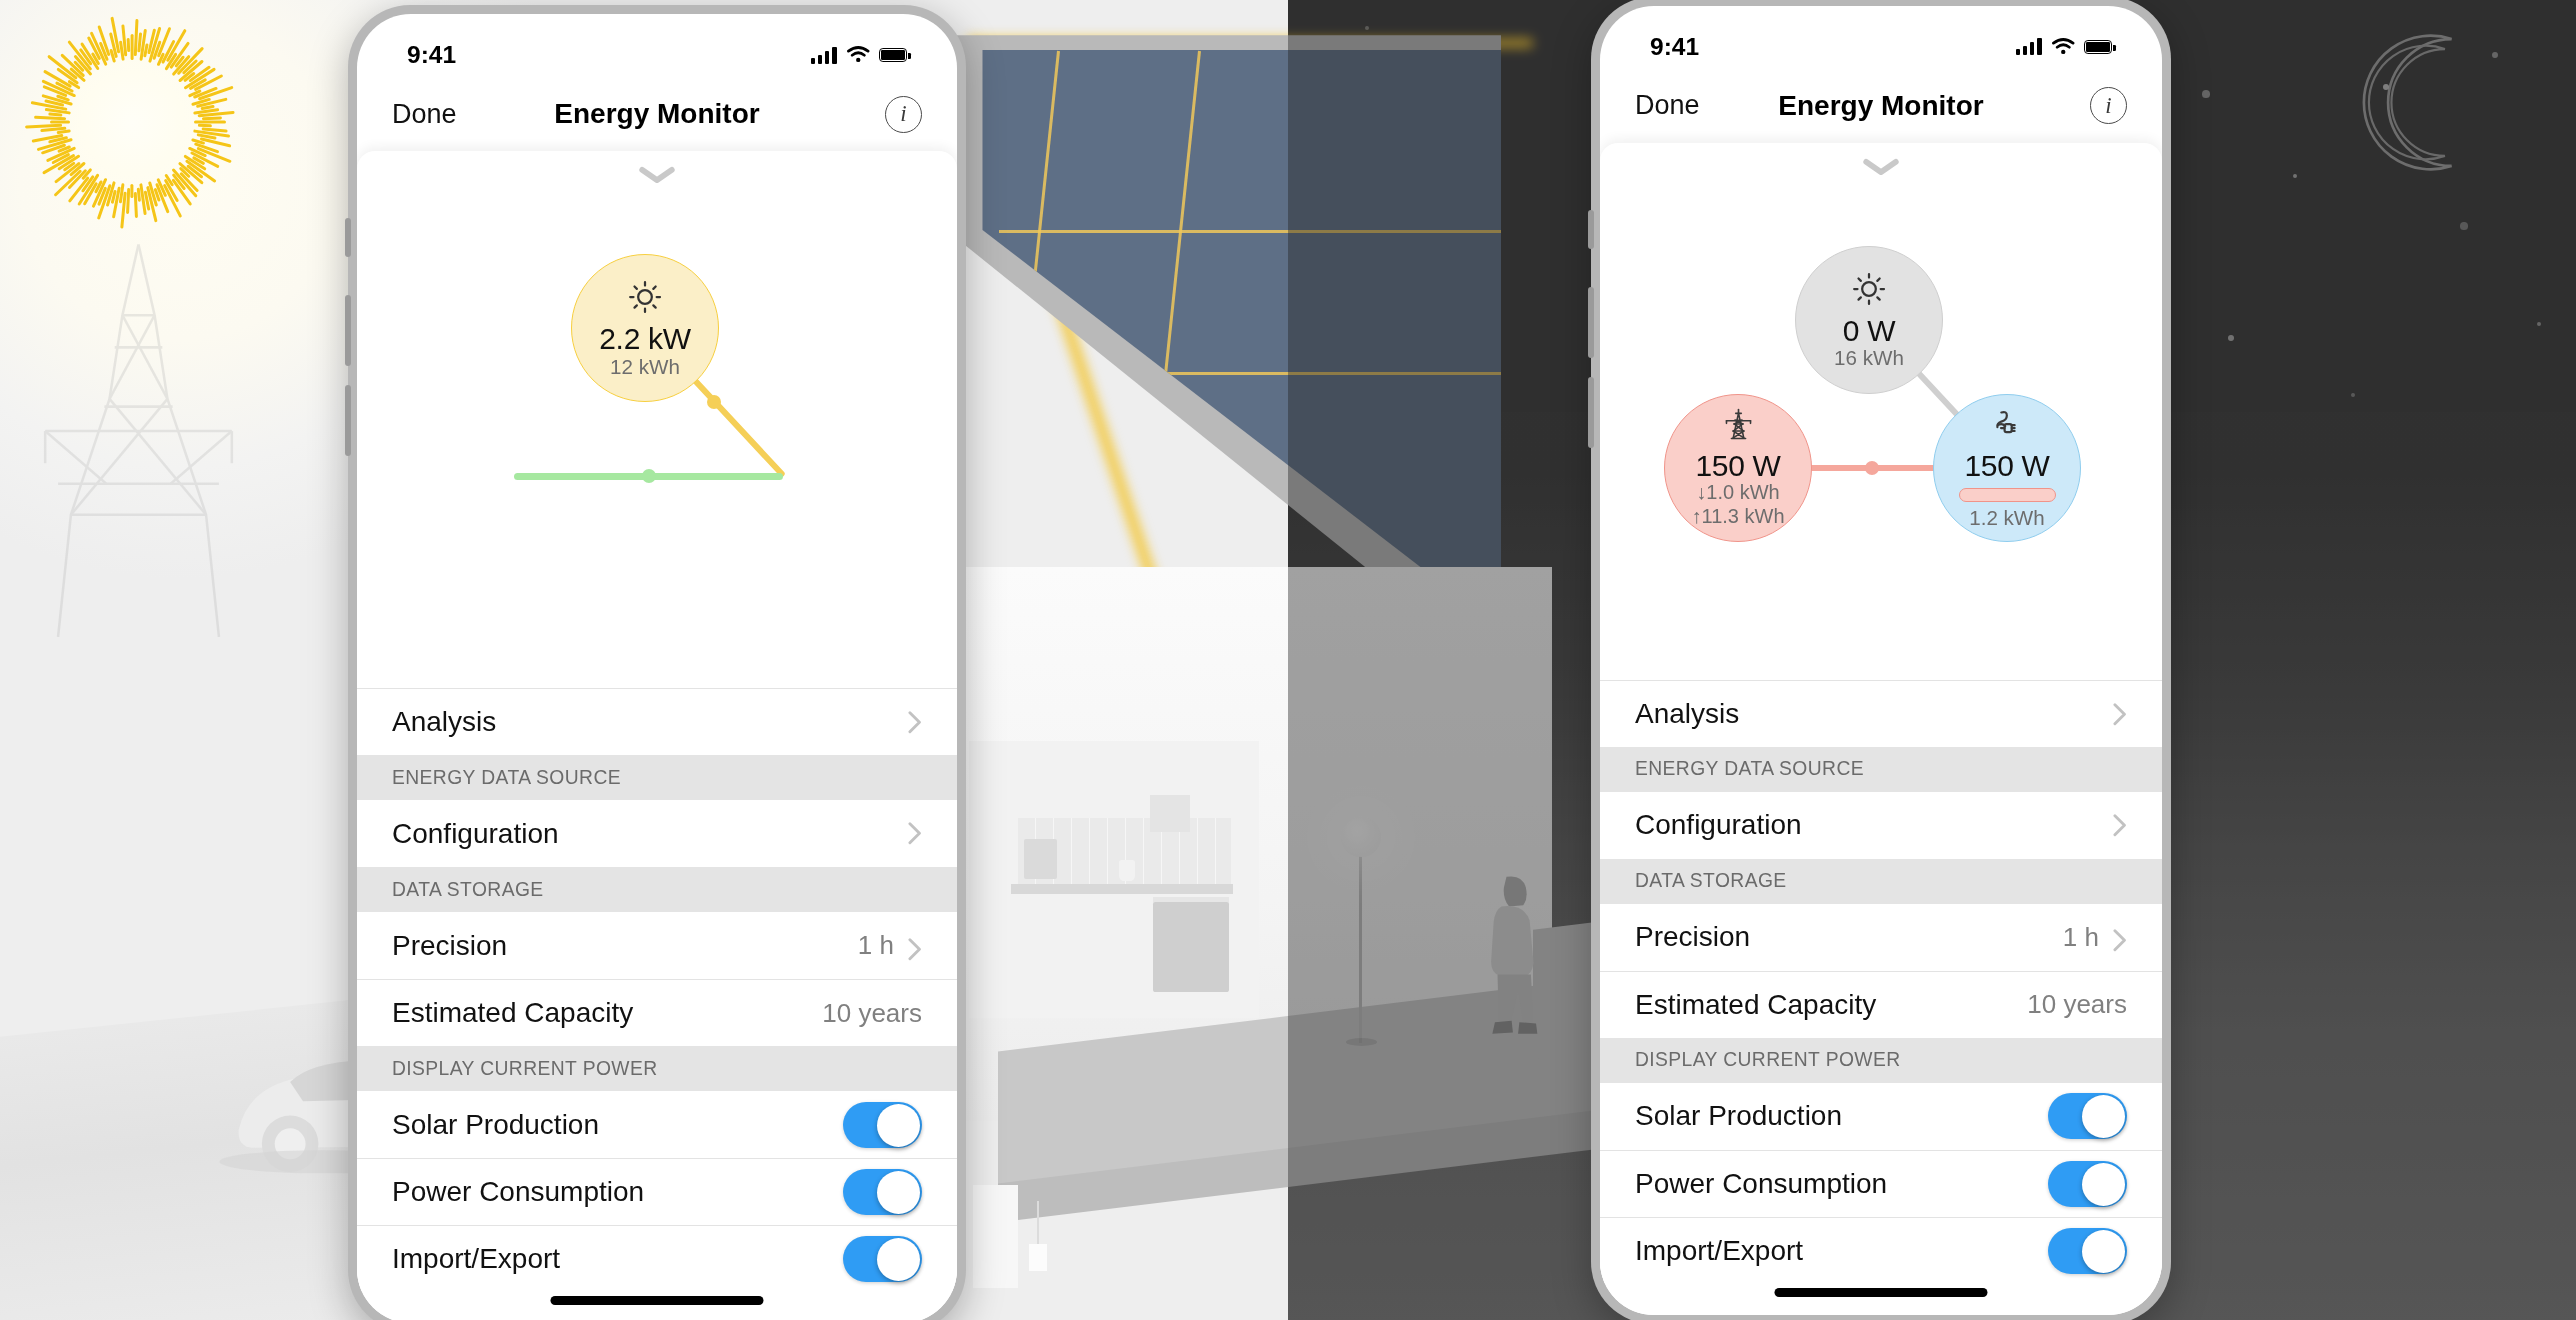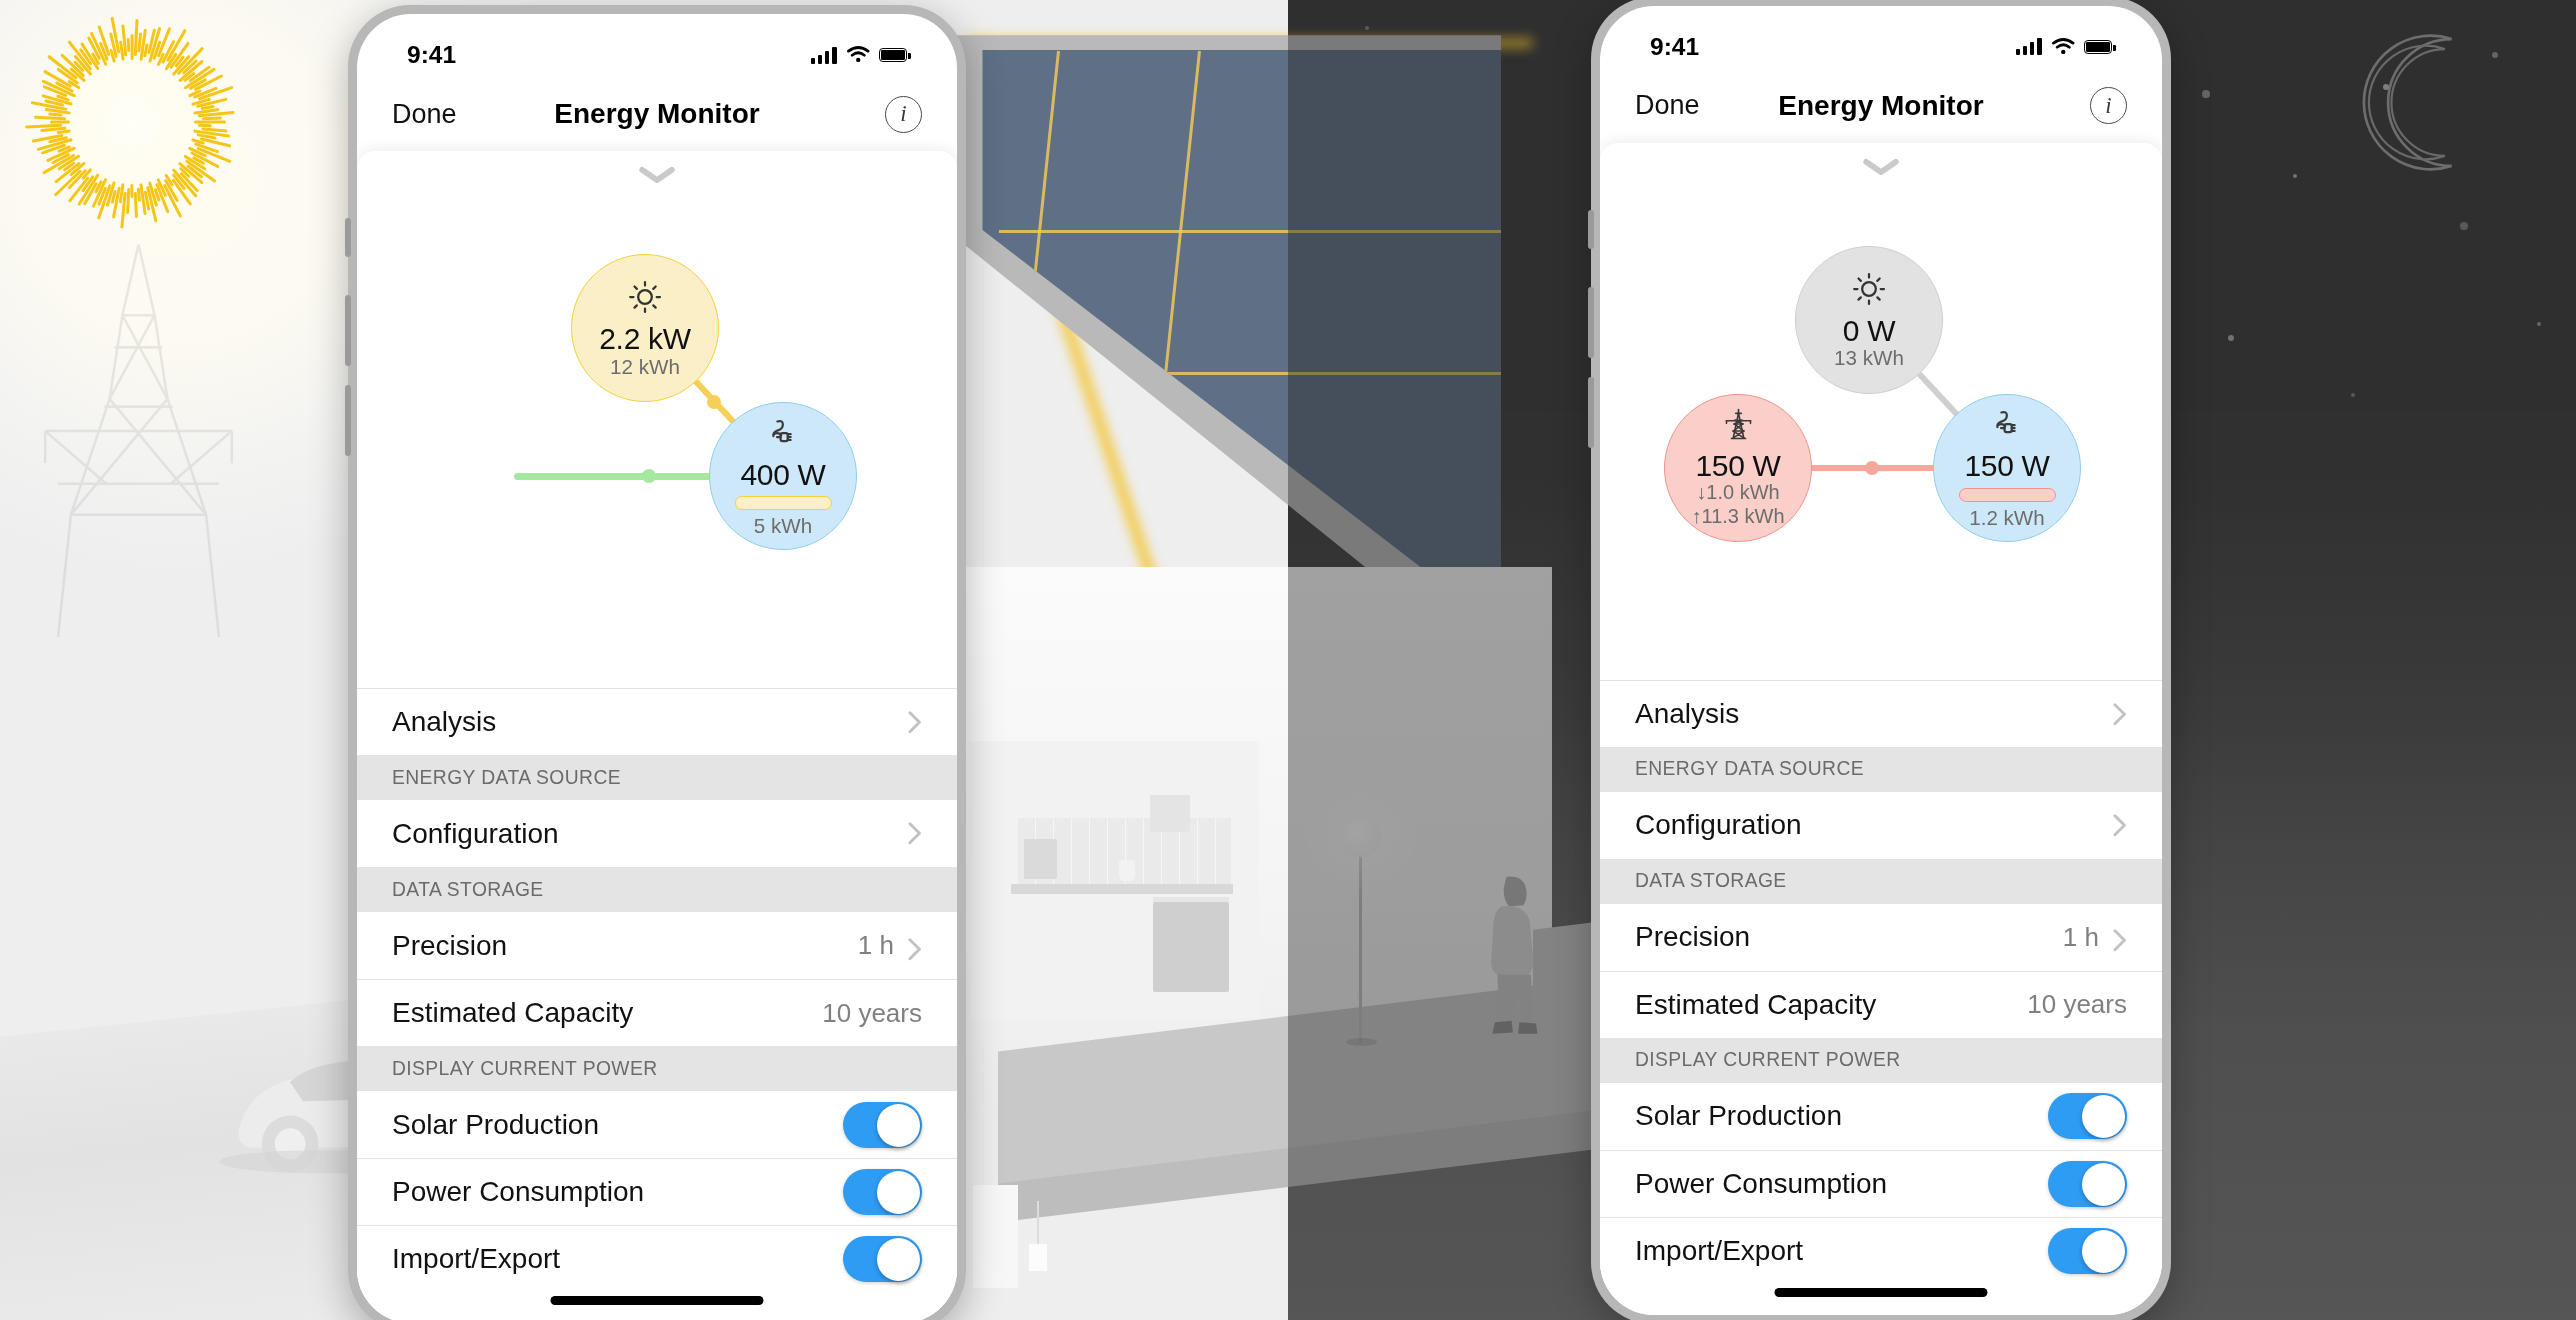--- a/index.html
+++ b/index.html
@@ -494,36 +494,20 @@
                 <g fill="none" stroke="#333" stroke-width="1.35" stroke-linecap="round">
       <circle cx="12" cy="12" r="4.1"></circle>
       <path d="M12 3.1v2M12 19v2M3.1 12h2M19 12h2M5.7 5.7l1.4 1.4M17 17l1.4 1.4M18.4 5.7L17 7.1M7.1 17L5.7 18.4"></path>
      </g>
               </svg></div>
             <div style="display: flex; flex-direction: column; align-items: center;">
               <div class="n-main">2.2 kW</div>
      <div class="n-sub">12 kWh</div>
             </div>
           </div>
-          <div class="node" style="left: 352px; top: 203px; width: 148px; height: 148px; background: rgb(205, 233, 249); border: 1.9px solid rgb(143, 205, 238);">
-            <div class="n-icon"><svg viewBox="0 0 24 24" width="39" height="39">
-                <g fill="none" stroke="#3a3a3a" stroke-width="1.35" stroke-linecap="round" stroke-linejoin="round">
-      <path d="M8.2 4.6 Q11.6 3.6 11.6 6.4 Q11.6 9.2 8.2 10.2 Q5.4 11.2 5.8 13.6"></path>
-      <path d="M6.1 12.4 Q8.8 11 10.6 13.0"></path>
-      <rect x="10.2" y="11.8" width="4.4" height="4.9" rx="1.1"></rect>
-      <path d="M14.6 12.4 L16.4 12.4 M14.6 14.2 L16.4 14.2 M14.6 16.0 L16.4 16.0"></path>
-      <path d="M8.0 14.2 L10.2 14.2"></path>
-     </g>
-              </svg></div>
-            <div style="display: flex; flex-direction: column; align-items: center;">
-              <div class="n-main">400 W</div>
-     <div class="bar" style="background:#FBEFC8;border:1.3px solid #F7CF3F;"></div>
-     <div class="n-sub">5 kWh</div>
-            </div>
-          </div>
         </div>
         <div class="list">
           <div class="row">
             <div class="row-label">Analysis</div>
             <div class="row-right">
               <div class="chev-right"><svg viewBox="0 0 22 38" width="14" height="24.5">
                   <path d="M3 4 L18 19 L3 34" fill="none" stroke="#c2c2c2" stroke-width="4.5" stroke-linecap="round" stroke-linejoin="round"></path>
                 </svg></div>
             </div>
           </div>
@@ -625,21 +609,21 @@
           <div class="dot" style="left: 265px; top: 270px; width: 14px; height: 14px; background: rgb(245, 167, 156);"></div>
           <div class="node" style="left: 195px; top: 55px; width: 148px; height: 148px; background: rgb(226, 226, 226); border: 1.9px solid rgb(207, 207, 207);">
             <div class="n-icon"><svg viewBox="0 0 24 24" width="40" height="40">
                 <g fill="none" stroke="#333" stroke-width="1.35" stroke-linecap="round">
       <circle cx="12" cy="12" r="4.1"></circle>
       <path d="M12 3.1v2M12 19v2M3.1 12h2M19 12h2M5.7 5.7l1.4 1.4M17 17l1.4 1.4M18.4 5.7L17 7.1M7.1 17L5.7 18.4"></path>
      </g>
               </svg></div>
             <div style="display: flex; flex-direction: column; align-items: center;">
               <div class="n-main">0 W</div>
-     <div class="n-sub">13 kWh</div>
+     <div class="n-sub">16 kWh</div>
             </div>
           </div>
           <div class="node" style="left: 64px; top: 203px; width: 148px; height: 148px; background: rgb(250, 207, 201); border: 1.9px solid rgb(240, 148, 138);">
             <div class="n-icon"><svg viewBox="0 0 24 24" width="37" height="37">
                 <g fill="none" stroke="#3a3a3a" stroke-width="1.05" stroke-linecap="round">
       <path d="M12 1.6 L12 4"></path>
       <path d="M10.2 4.1 L13.8 4.1"></path>
       <path d="M12 4 L8.6 20 M12 4 L15.4 20"></path>
       <path d="M9.7 8.6 L14.3 8.6 M9.2 11 L14.8 11 M8.6 15.6 L15.4 15.6"></path>
       <path d="M4.2 8.9 L19.8 8.9"></path>

